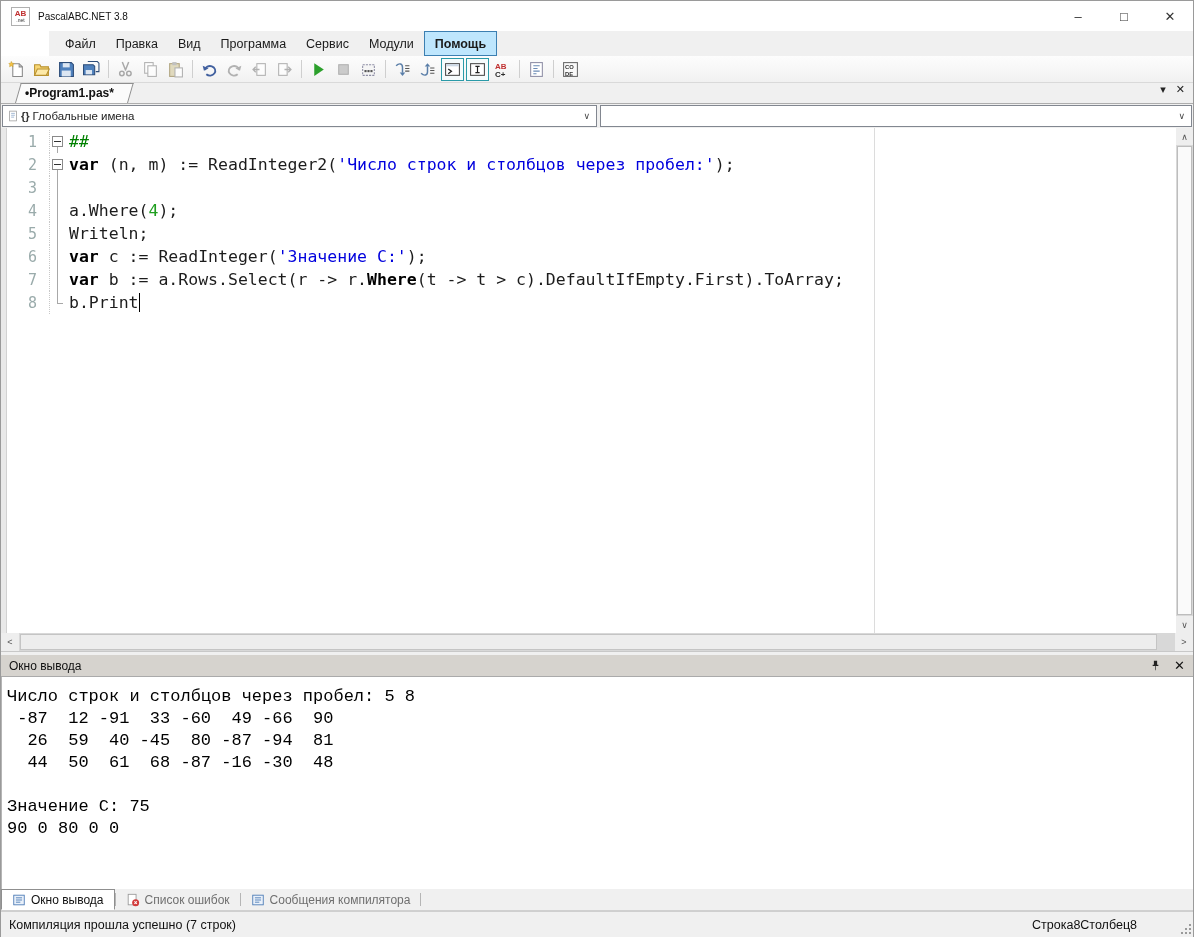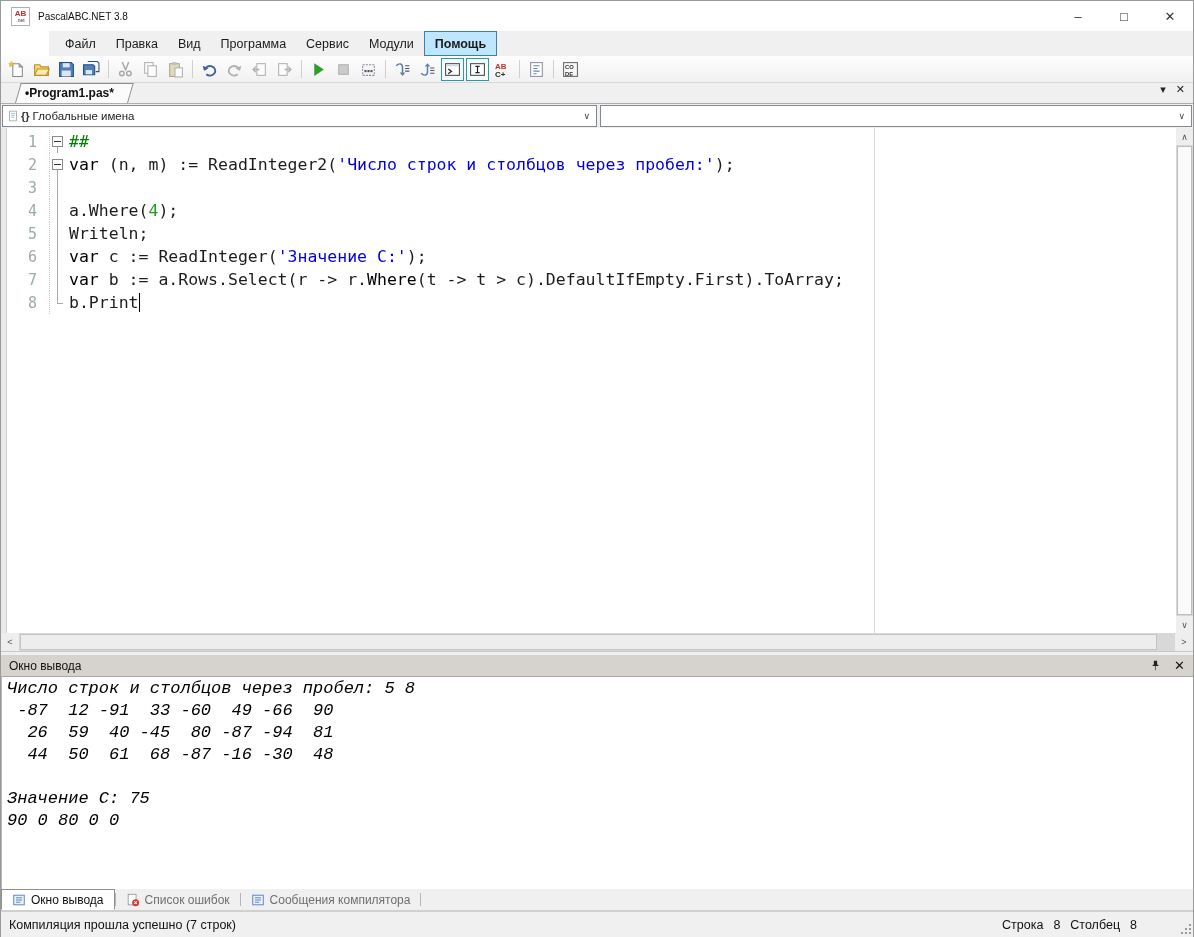--- a/index.html
+++ b/index.html
@@ -61,21 +61,21 @@
     font-size:15px; color:var(--line_number); }
   .fold { position:relative; width:16px; height:23px; border-left:1px dotted #c8c8c8; }
   .fold .vline { position:absolute; left:7px; width:1px; background:#a8a8a8; }
   .fold .vline.full { top:0; bottom:0; }
   .fold .vline.lower { top:17px; bottom:0; }
   .fold .vline.upper { top:0; height:12px; }
   .fold .hline { position:absolute; left:7px; top:12px; width:6px; height:1px; background:#a8a8a8; }
   .fold .box { position:absolute; left:2px; top:6px; width:11px; height:11px; background:#fff; border:1px solid #8a8a8a; }
   .fold .box::after { content:''; position:absolute; left:1px; right:1px; top:4px; height:1px; background:#333; }
   .code { font-family:"DejaVu Sans Mono", monospace; font-size:16.5px; white-space:pre; color:#1c1c1c; padding-left:4px; }
-  .tok-k { font-weight:normal; color:var(--keyword);margin-top:9px; }
+  .tok-k { font-weight:bold; color:var(--keyword);margin-top:9px; }
   .tok-s { color:var(--string); }
   .tok-n { color:var(--number); }
   .tok-d { color:var(--directive); }
   .caret { display:inline-block; width:1.5px; height:19px; background:#000; vertical-align:-4px; }
 
   
   .vscroll { position:absolute; right:0; top:0; bottom:0; width:17px; background:#d8d8d8; }
   .vscroll .btn, .hscroll .btn { position:absolute; background:#eeeeee; color:#555; display:flex; align-items:center; justify-content:center; font-size:9px; }
   .vscroll .btn { left:0; width:17px; height:17px; }
   .vscroll .btn.down { bottom:0; }
@@ -88,35 +88,35 @@
 
   .splitter { height:4px; background:#f0f0f0; border-top:1px solid #c8c8c8; flex:0 0 auto; }
 
   
   .out-header { height:22px; background:#d6d3ce; border-bottom:1px solid #aaa; display:flex; align-items:center;
     padding:0 8px; flex:0 0 auto; }
   .out-header .lbl { font-size:12px; color:#111; }
   .out-header .hicons { margin-left:auto; display:flex; align-items:center; gap:12px; }
   .out-header svg { width:13px; height:13px; }
   .out-header .x { font-size:13px; color:#111; }
-  .out-content { height:212px; background:#fff; border-left:1px solid #b5b5b5; overflow:hidden; padding:1px 0 0 5px; flex:0 0 auto;font-style:italic; }
+  .out-content { height:212px; background:#fff; border-left:1px solid #b5b5b5; overflow:hidden; padding:9px 0 0 5px; flex:0 0 auto; }
   .out-line { font-family:"Liberation Mono", monospace; font-size:17px; line-height:22px; white-space:pre; color:#000; }
 
   
   .panel-tabs { height:22px; background:#f0f0f0; display:flex; align-items:stretch; flex:0 0 auto; border-bottom:1px solid #d0d0d0; }
   .ptab { display:flex; align-items:center; gap:5px; padding:0 10px; font-size:12px; color:#6f6f6f; position:relative; }
   .ptab svg { width:14px; height:14px; }
   .ptab.active { background:#fff; border:1px solid #8f8f8f; border-bottom:1px solid #fff; color:#111; }
   .ptab-sep { width:1px; background:#b5b5b5; margin:4px 0; }
 
   
   .statusbar { height:26px; background:#f0f0f0; border-top:1px solid #cfcfcf; display:flex; align-items:center;
     padding:0 8px; flex:1 0 auto; }
   .status-msg { font-size:12.5px; color:#111; }
-  .status-right { margin-left:auto; display:flex; align-items:center; gap:10px; margin-right:48px; font-size:12.5px; color:#111; }
+  .status-right { margin-left:auto; display:flex; align-items:center; margin-right:48px; font-size:12.5px; color:#111; }
   .grip { position:absolute; right:3px; bottom:3px; width:10px; height:10px; }
   .grip i { position:absolute; width:2px; height:2px; background:#9a9a9a; }
 </style>
 </head>
 <body>
 
 <div class="window">
 
   <div class="titlebar">
     <div class="app-icon">

